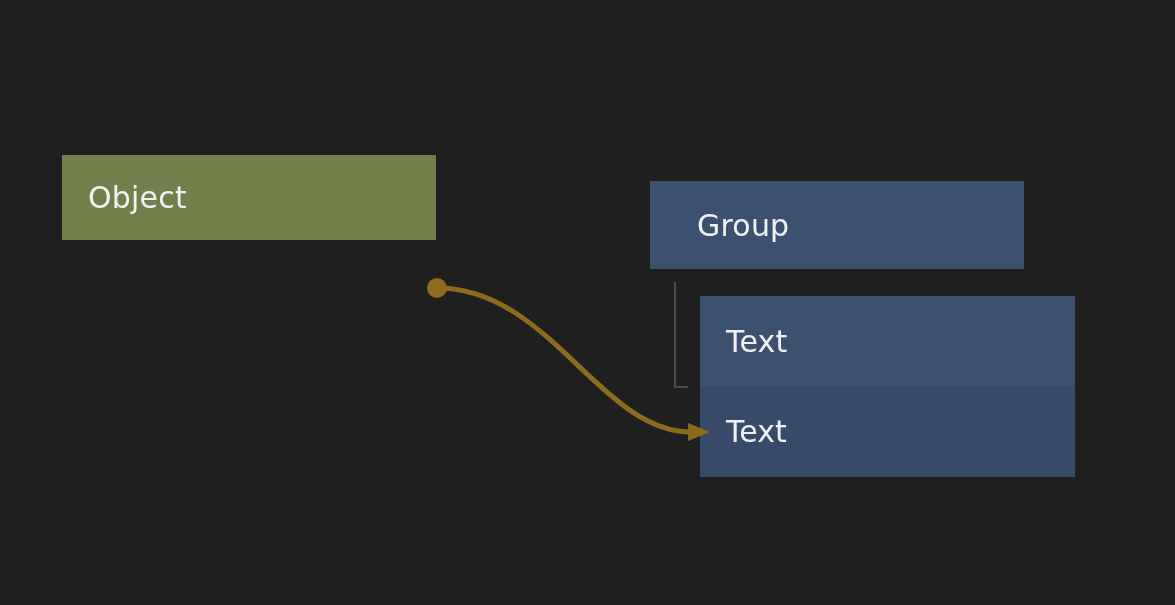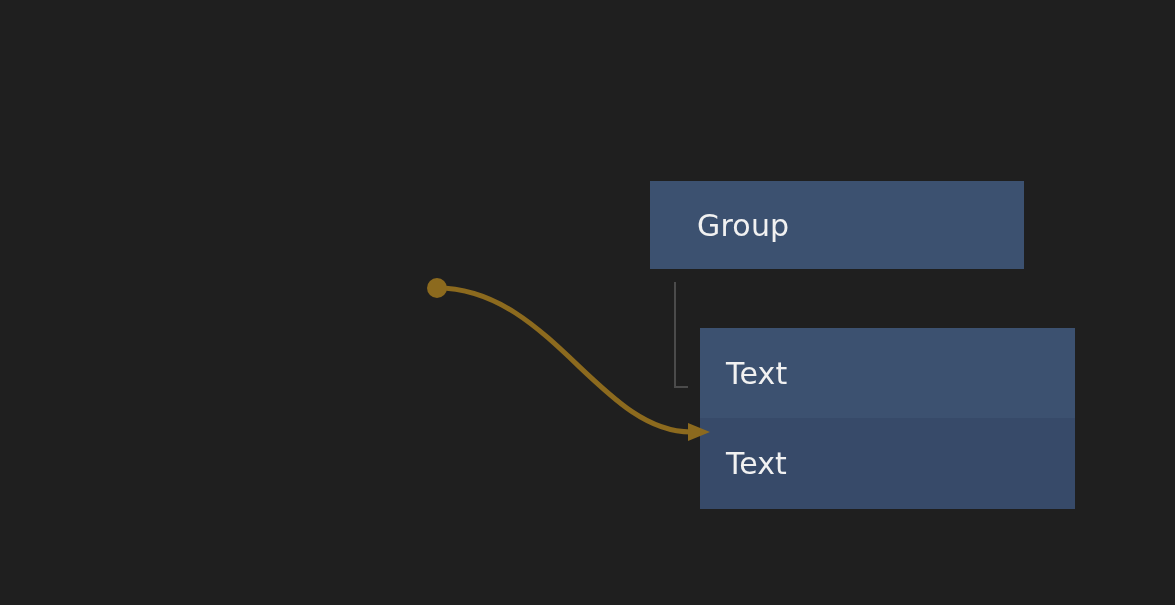--- a/index.html
+++ b/index.html
@@ -43,30 +43,33 @@
     position: absolute;
     top: 0;
     right: 24px;
     height: 100%;
     display: flex;
     align-items: center;
     font-size: 27px;
   }
   .group-node { left: 650px; top: 181px; width: 374px; height: 88px; background: #3c5170; }
   .group-header { height: 88px; padding-left: 27px; margin-left: 20px; }
-  .text-node { left: 700px; top: 296px; width: 375px; height: 181px; margin-top: 32px; }
+  .text-node { left: 700px; top: 296px; width: 375px; height: 181px; }
   .text-header { height: 90px; background: #3c5170; }
   .text-body   { height: 91px; background: #374a69; display: flex; align-items: center; padding-left: 26px; font-size: 30px; }
 </style>
 </head>
 <body>
 
 <div class="canvas">
 
   <div class="node object-node">
+    <div class="node-header object-header">
+      <span>Object</span>
+    </div>
   </div>
 
   <div class="node group-node">
     <div class="node-header group-header">
       <span>Group</span>
     </div>
   </div>
 
   <div class="node text-node">
     <div class="node-header text-header">

